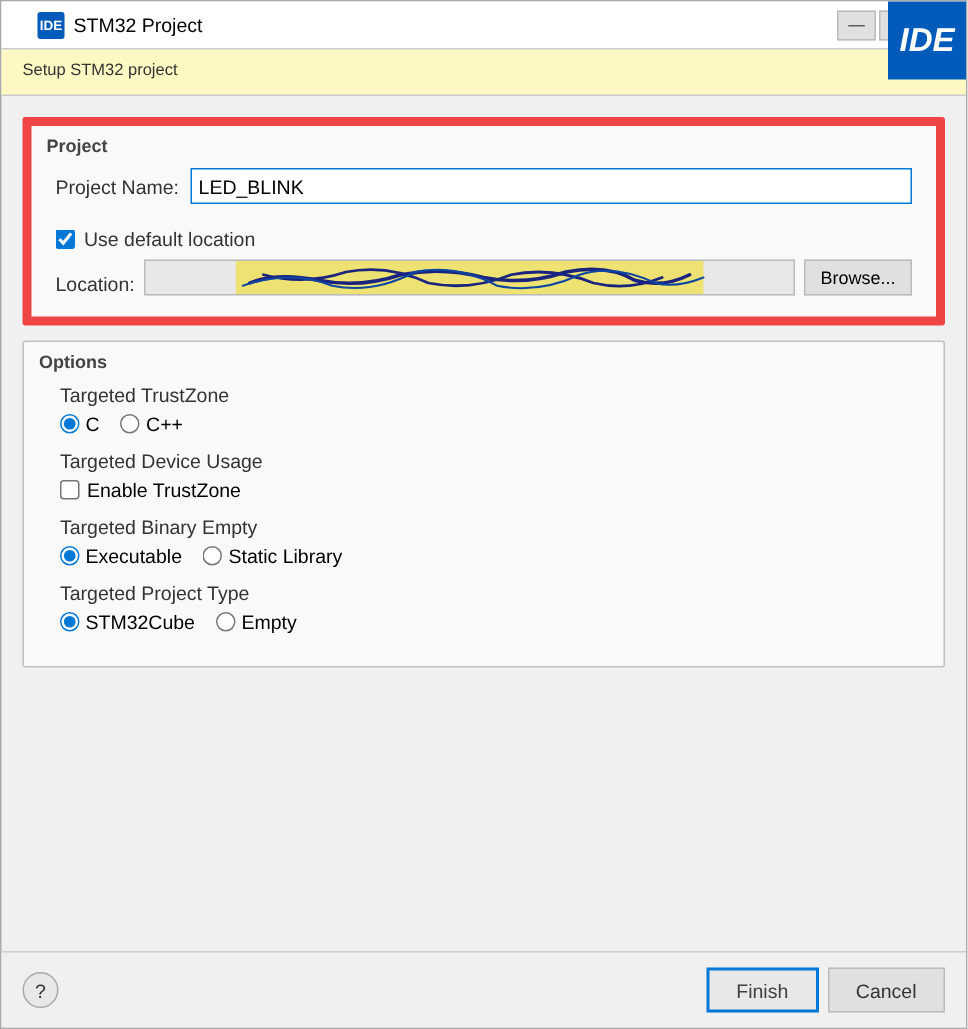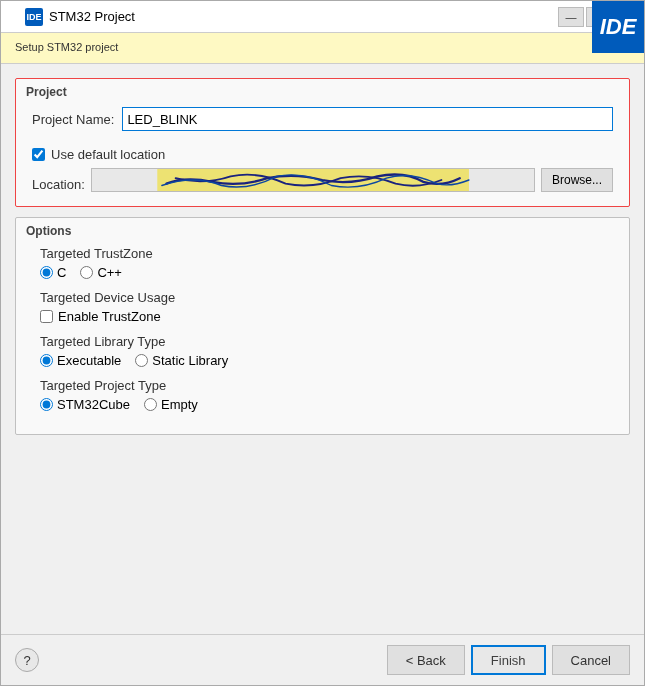--- a/index.html
+++ b/index.html
@@ -101,21 +101,21 @@
     }
     .content {
       flex: 1;
       padding: 14px 14px 10px 14px;
       overflow: auto;
       display: flex;
       flex-direction: column;
       gap: 10px;
     }
     .section-box {
-      border: 1px solid #ef4444;
+      border: 6px solid #ef4444;
       background: #f9f9f9;
       border-radius: 2px;
     }
     .section-header {
       font-weight: bold;
       font-size: 12px;
       color: #444;
       padding: 6px 10px 4px 10px;
     }
     .section-content {
@@ -346,21 +346,21 @@
 
         <div class="option-group">
           <div class="option-group-label">Targeted Device Usage</div>
           <div class="checkbox-item">
             <input type="checkbox" id="trustzone" style="">
             <label for="trustzone">Enable TrustZone</label>
           </div>
         </div>
 
         <div class="option-group">
-          <div class="option-group-label">Targeted Library Type</div>
+          <div class="option-group-label">Targeted Binary Empty</div>
           <div class="radio-row">
             <div class="radio-item">
               <input type="radio" id="bin-exe" name="binary" checked="" style="">
               <label for="bin-exe">Executable</label>
             </div>
             <div class="radio-item">
               <input type="radio" id="bin-static" name="binary" style="">
               <label for="bin-static">Static Library</label>
             </div>
           </div>
@@ -383,19 +383,18 @@
       </div>
     </div>
 
   </div>
 
   <div class="footer">
     <div class="footer-left">
       <div class="help-btn">?</div>
     </div>
     <div class="footer-right">
-      <button class="nav-btn">&lt; Back</button>
       <button class="nav-btn finish">Finish</button>
       <button class="nav-btn">Cancel</button>
     </div>
   </div>
 
 </div>
 
 </body></html>

